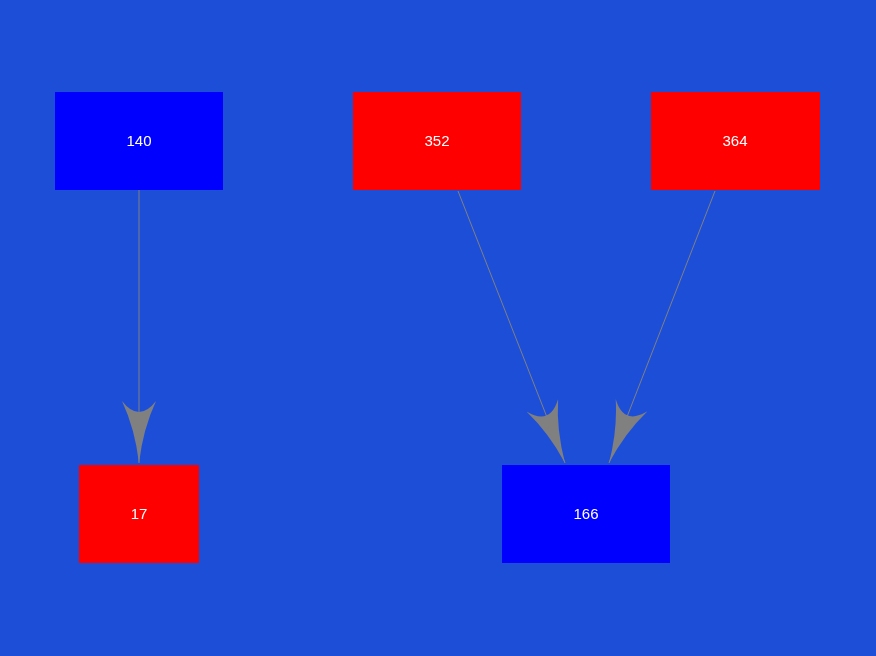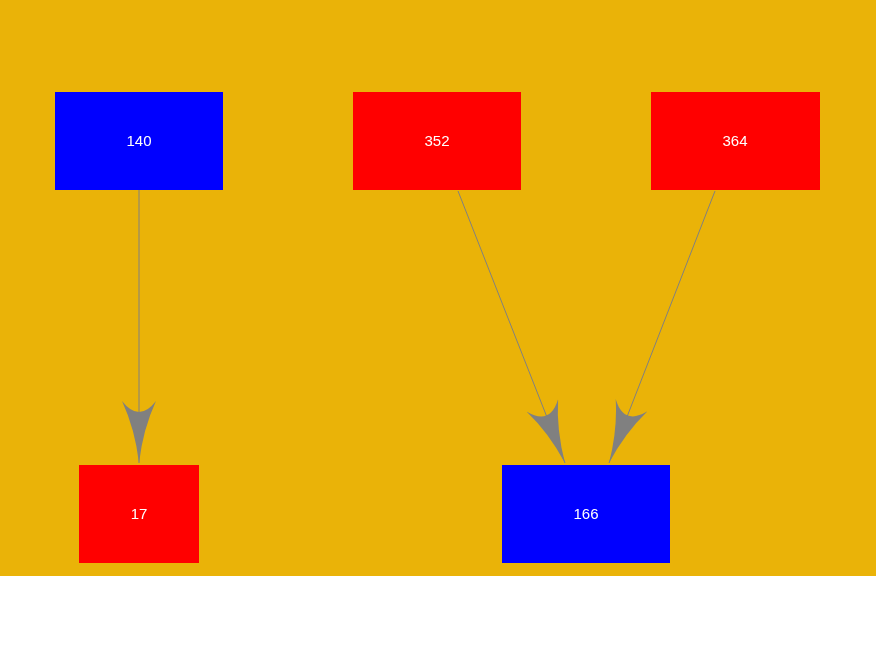--- a/index.html
+++ b/index.html
@@ -3,22 +3,22 @@
 <meta charset="utf-8">
 <style>
   html, body {
     margin: 0;
     padding: 0;
     background: #ffffff;
   }
   .canvas {
     position: relative;
     width: 876px;
-    height: 576px;
-    background: #eab308;
+    height: 656px;
+    background: #1d4ed8;
     overflow: hidden;
     text-decoration: underline;
   }
   svg line {
     stroke-width: 1px;
     fill: none;
   }
   svg text {
     font-family: "Liberation Sans", sans-serif;
     font-size: 15px;

